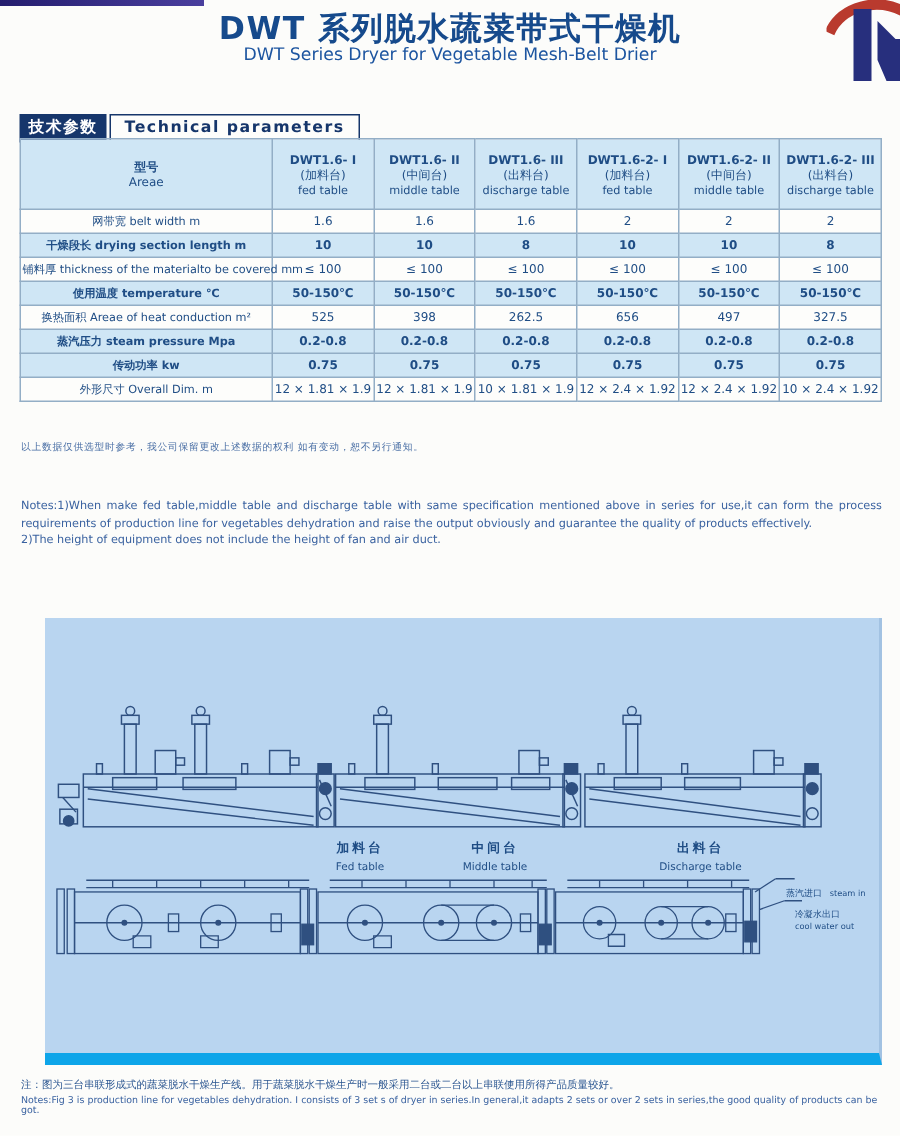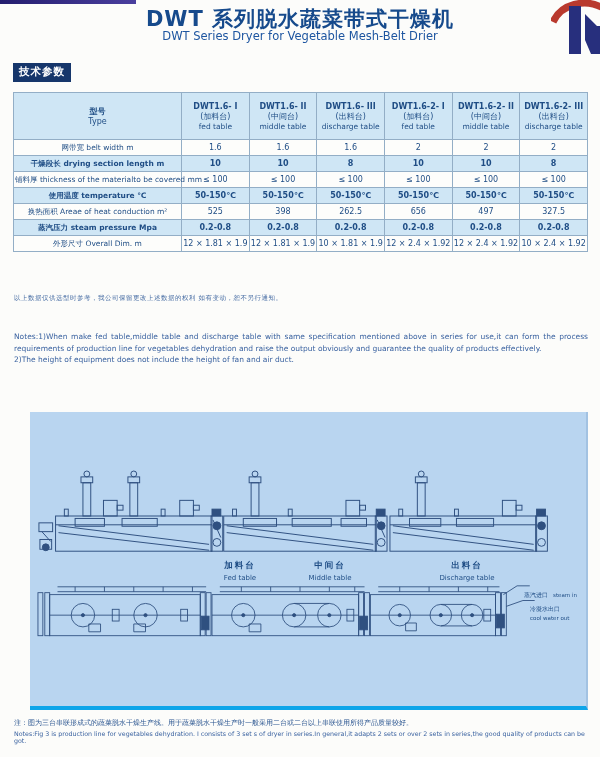--- a/index.html
+++ b/index.html
@@ -14,21 +14,21 @@
   .title { position:absolute; left:0; top:5px; width:600px; text-align:center;
            font-size:21px; font-weight:bold; color:#164a8c; letter-spacing:1px; }
   .subtitle { position:absolute; left:0; top:29px; width:600px; text-align:center;
               font-size:11.5px; color:#1d55a0; }
 
   .sec-hdr { position:absolute; display:flex; align-items:stretch; }
   .sec-hdr .zh { background:#16366b; color:#ffffff; font-size:10.5px; font-weight:bold;
                  padding:2px 6px 3px; letter-spacing:1px; }
   .sec-hdr .en { border:1.5px solid #16366b; color:#16366b; font-size:10.5px; font-weight:bold;
                  padding:2px 9px 3px; margin-left:2px; background:#fdfdfb; letter-spacing:1px; white-space:nowrap; }
-  .hdr-tech { left:13px; top:63px;justify-content:space-between; }
+  .hdr-tech { left:13px; top:76px;justify-content:space-between; }
   .hdr-proc { left:13px; top:383px; }
 
   table.spec { position:absolute; left:13px; top:92px; width:575px;
                border-collapse:collapse; table-layout:fixed;padding-left:20px; }
   table.spec col.c-lbl { width:168px; }
   table.spec th, table.spec td { border:1px solid #93aec6; color:#1f4d85;
                text-align:center; vertical-align:middle; padding:1px 1px; }
   table.spec thead th { background:#cfe6f5; height:47px; font-weight:normal; }
   table.spec thead .mdl { font-size:8px; font-weight:bold; }
   table.spec thead .sub { font-size:8px; }
@@ -40,21 +40,21 @@
 
   .fineprint { position:absolute; left:14px; top:294px; width:574px;
                font-size:6.5px; color:#4a6fa5; letter-spacing:.5px; }
   .note-zh { position:absolute; left:14px; top:305px; width:574px;
              font-size:8.5px; color:#2a5590; line-height:1.5; }
   .note-en { position:absolute; left:14px; top:331px; width:574px;
              font-size:7.5px; color:#3a62a0; line-height:1.55; text-align:justify; }
   .note-en .l2 { display:block; text-align:left; }
 
   .panel { position:absolute; left:30px; top:412px; width:558px; height:298px;
-           background:#b9d5f0; border-right:2px solid #a2c2e2; border-bottom:4px solid #0ea5e9; }
+           background:#b9d5f0; border-right:2px solid #a2c2e2; border-bottom:8px solid #0ea5e9; }
   .panel svg { position:absolute; display:block; }
   .svg-side { left:6px; top:54px; width:528px; height:100px; }
   .svg-plan { left:6px; top:168px; width:528px; height:85px; }
 
   .station { position:absolute; width:120px; text-align:center; top:148px; color:#1f4d85; }
   .station .zh { font-size:8.5px; font-weight:bold; letter-spacing:2px; }
   .station .en { font-size:7px; margin-top:2px; }
   .st-1 { left:150px; } .st-2 { left:240px; } .st-3 { left:377px; }
 
   .callout { position:absolute; color:#1f4d85; white-space:nowrap; }
@@ -79,37 +79,38 @@
     <path d="M2 22 C10 4 34 -2 52 8" fill="none" stroke="#b93a2e" stroke-width="7"></path>
     <polygon points="18,6 30,6 30,54 18,54" fill="#272f7d"></polygon>
     <polygon points="34,14 46,26 52,26 52,54 40,54 34,40" fill="#272f7d"></polygon>
   </svg>
 
   <div class="title">DWT  系列脱水蔬菜带式干燥机</div>
   <div class="subtitle">DWT Series Dryer for Vegetable Mesh-Belt Drier</div>
 
   <div class="sec-hdr hdr-tech">
     <span class="zh">技术参数</span>
+    <span class="en">Technical  parameters</span>
   </div>
 
   <table class="spec">
     <colgroup>
         <col class="c-lbl">
         <col>
         <col>
         <col>
         <col>
         <col>
         <col>
       </colgroup>
     <thead>
       <tr>
         <th class="lbl">
           <div class="mdl">型号</div>
-          <div class="sub">Type</div>
+          <div class="sub">Areae</div>
         </th>
         <th>
           <div class="mdl">DWT1.6- I</div>
           <div class="sub">(加料台)</div>
           <div class="eng">fed table</div>
         </th>
         <th>
           <div class="mdl">DWT1.6- II</div>
           <div class="sub">(中间台)</div>
           <div class="eng">middle table</div>
@@ -183,20 +184,29 @@
         <td>327.5</td>
       </tr>
       <tr class="alt">
         <td class="lbl">蒸汽压力 steam pressure Mpa</td>
         <td>0.2-0.8</td>
         <td>0.2-0.8</td>
         <td>0.2-0.8</td>
         <td>0.2-0.8</td>
         <td>0.2-0.8</td>
         <td>0.2-0.8</td>
+      </tr>
+      <tr class="alt">
+        <td class="lbl">传动功率 kw</td>
+        <td>0.75</td>
+        <td>0.75</td>
+        <td>0.75</td>
+        <td>0.75</td>
+        <td>0.75</td>
+        <td>0.75</td>
       </tr>
       <tr class="lit">
         <td class="lbl">外形尺寸 Overall Dim. m</td>
         <td>12 × 1.81 × 1.9</td>
         <td>12 × 1.81 × 1.9</td>
         <td>10 × 1.81 × 1.9</td>
         <td>12 × 2.4 × 1.92</td>
         <td>12 × 2.4 × 1.92</td>
         <td>10 × 2.4 × 1.92</td>
       </tr>

